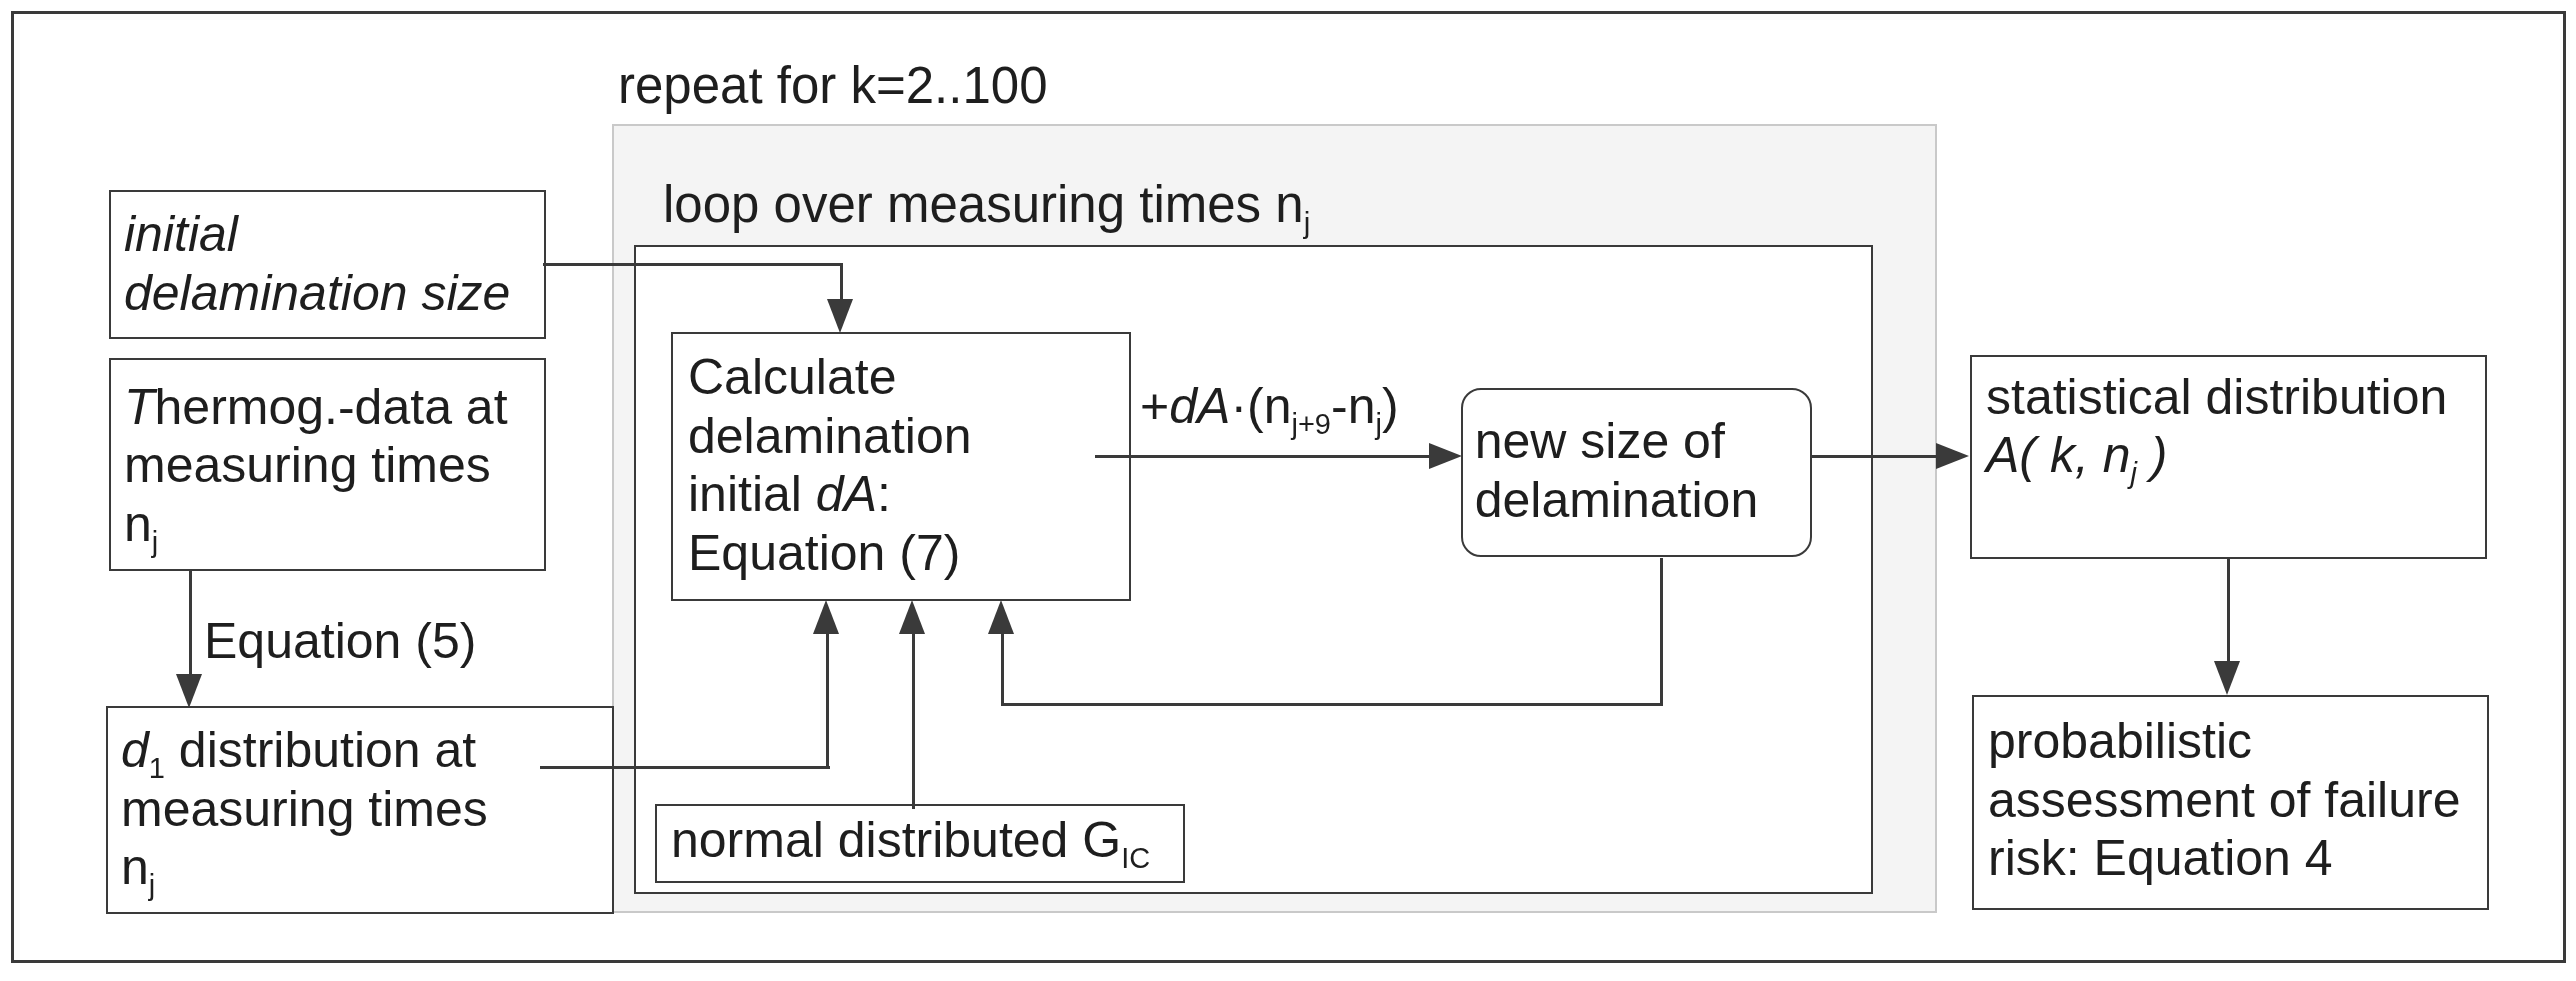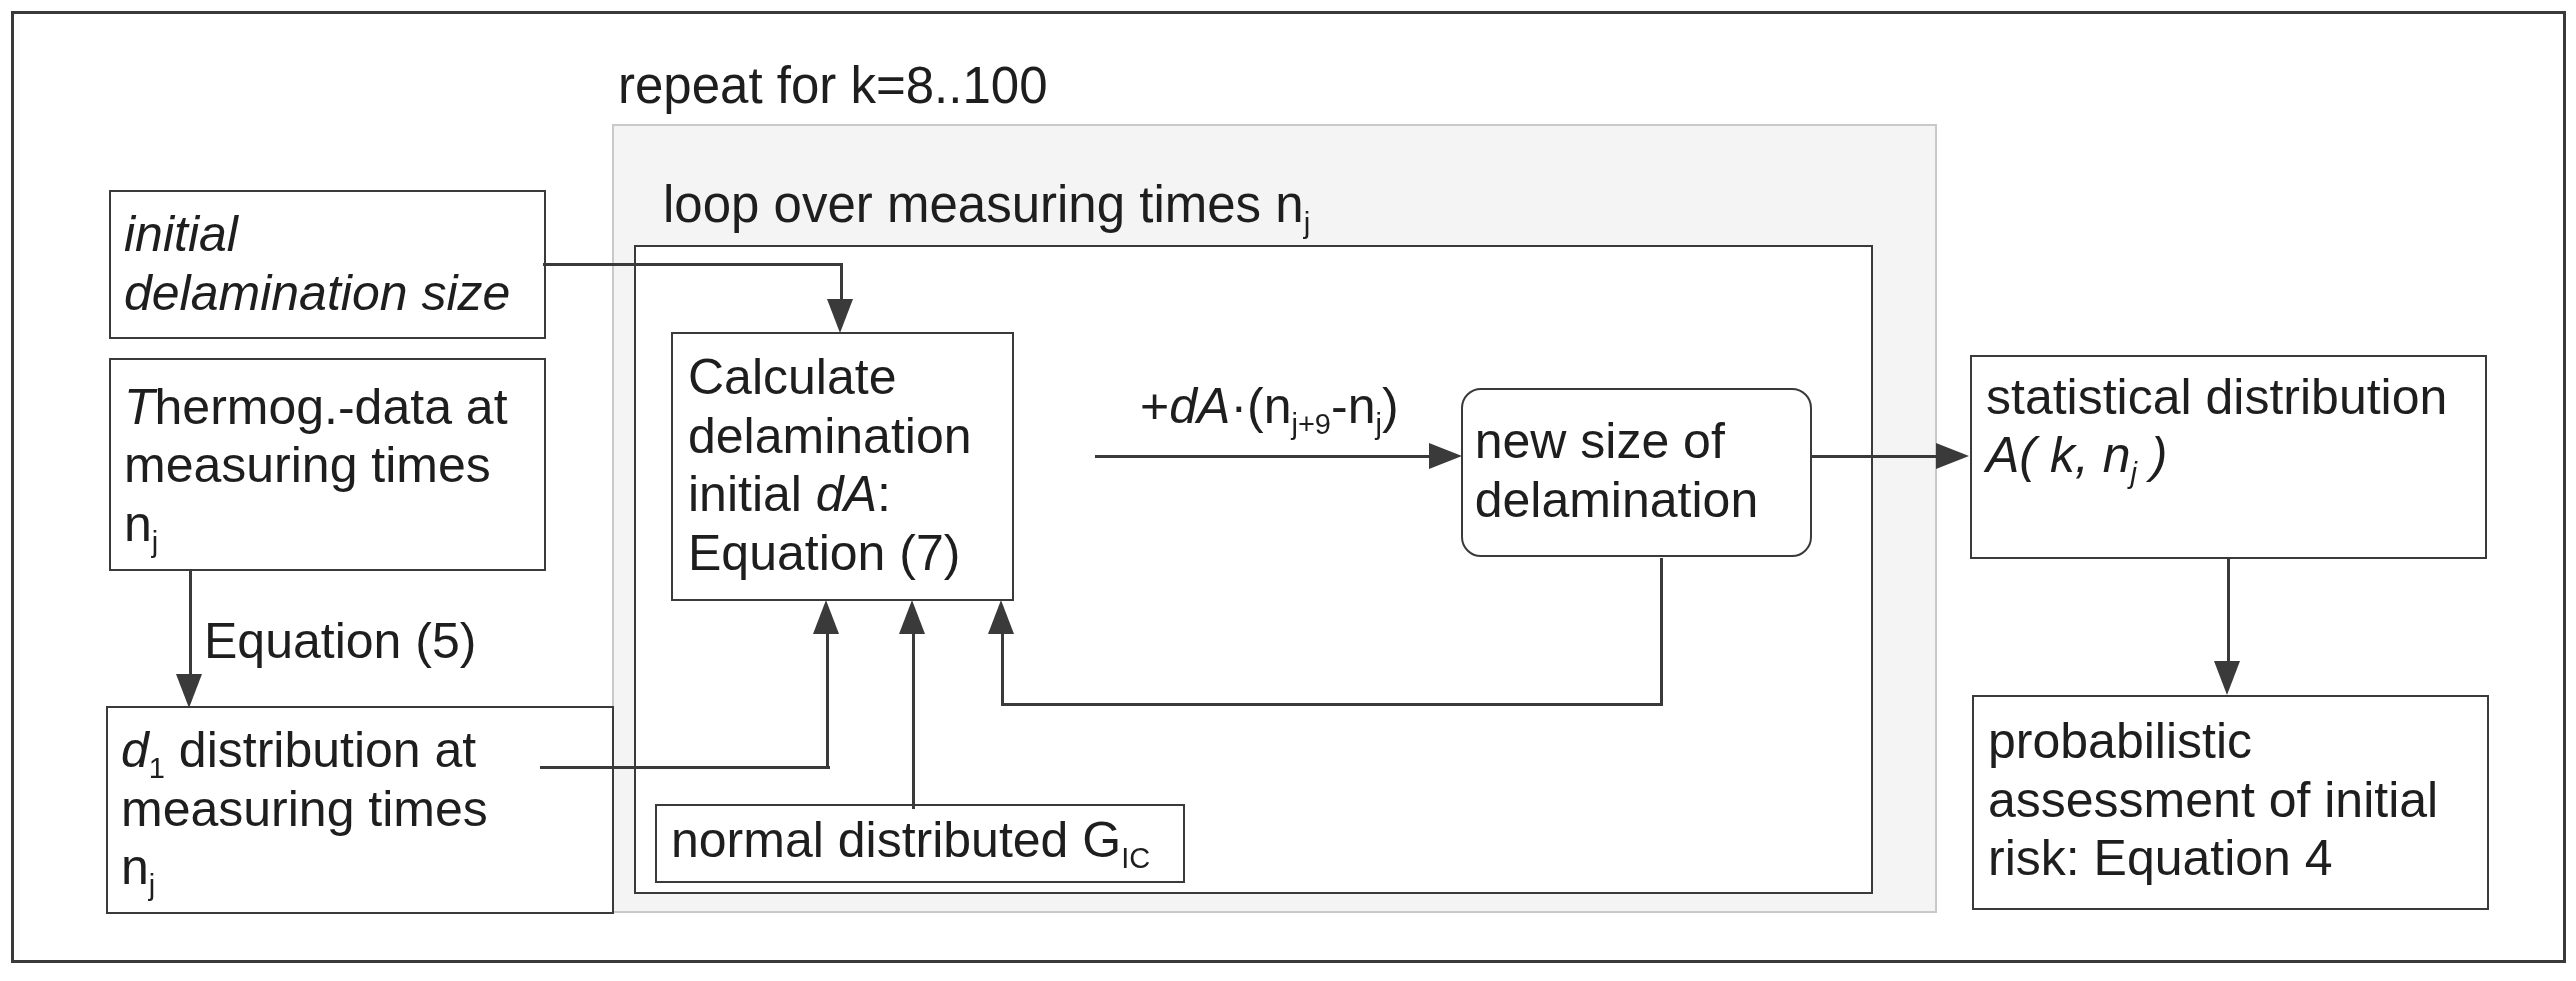--- a/index.html
+++ b/index.html
@@ -30,41 +30,41 @@
 </style>
 </head>
 <body>
 
 <div class="fig">
 
   <div class="outer"></div>
   <div class="panel"></div>
   <div class="innerrect"></div>
 
-  <div class="lbl" style="left:618px;top:56px;"><span>repeat for k=8..100</span></div>
+  <div class="lbl" style="left:618px;top:56px;"><span>repeat for k=2..100</span></div>
   <div class="lbl" style="left:663px;top:175px;"><span>loop over measuring times n</span><sub>j</sub></div>
 
   <div class="box" style="left:109px;top:190px;width:437px;height:149px;padding:13px 8.2px 0 13px;font-style:italic;">
     <div>initial</div>
     <div>delamination size</div>
   </div>
 
   <div class="box" style="left:109px;top:358px;width:437px;height:213px;padding:17.5px 8.2px 0 13px;">
     <div><span class="it">T</span><span>hermog.-data at</span></div>
     <div>measuring times</div>
     <div><span>n</span><sub>j</sub></div>
   </div>
 
   <div class="box" style="left:106px;top:706px;width:508px;height:208px;padding:13px 8.2px 0 13px;">
     <div><span class="it">d</span><sub>1</sub><span> distribution at</span></div>
     <div>measuring times</div>
     <div><span>n</span><sub>j</sub></div>
   </div>
 
-  <div class="box" style="left:671px;top:332px;width:343px;height:269px;padding:14px 8.2px 0 15px;">
+  <div class="box" style="left:671px;top:332px;width:460px;height:269px;padding:14px 8.2px 0 15px;">
     <div>Calculate</div>
     <div>delamination</div>
     <div><span>initial </span><span class="it">dA</span><span>:</span></div>
     <div>Equation (7)</div>
   </div>
 
   <div class="box" style="left:1461px;top:388px;width:351px;height:169px;padding:22px 5.8px 0 11.7px;border-radius:20px;">
     <div>new size of</div>
     <div>delamination</div>
   </div>
@@ -73,21 +73,21 @@
     <div><span>normal distributed G</span><sub>IC</sub></div>
   </div>
 
   <div class="box" style="left:1970px;top:355px;width:517px;height:204px;padding:10.5px 5.8px 0 14px;">
     <div>statistical distribution</div>
     <div><span class="it">A( k, n</span><sub class="it">j</sub><span class="it"> )</span></div>
   </div>
 
   <div class="box" style="left:1972px;top:695px;width:517px;height:215px;padding:15px 5.8px 0 14px;">
     <div>probabilistic</div>
-    <div>assessment of initial</div>
+    <div>assessment of failure</div>
     <div>risk: Equation 4</div>
   </div>
 
   <div class="lbl-mid" style="left:204px;top:612px;"><span>Equation (5)</span></div>
 
   <div class="lbl-mid" style="left:1140px;top:377px;">
     <span>+</span><span class="it">dA</span><span>·(n</span><sub>j+9</sub><span>-n</span><sub>j</sub><span>)</span>
   </div>
 
   <div class="hline" style="left:543px;top:263px;width:300px;"></div>

